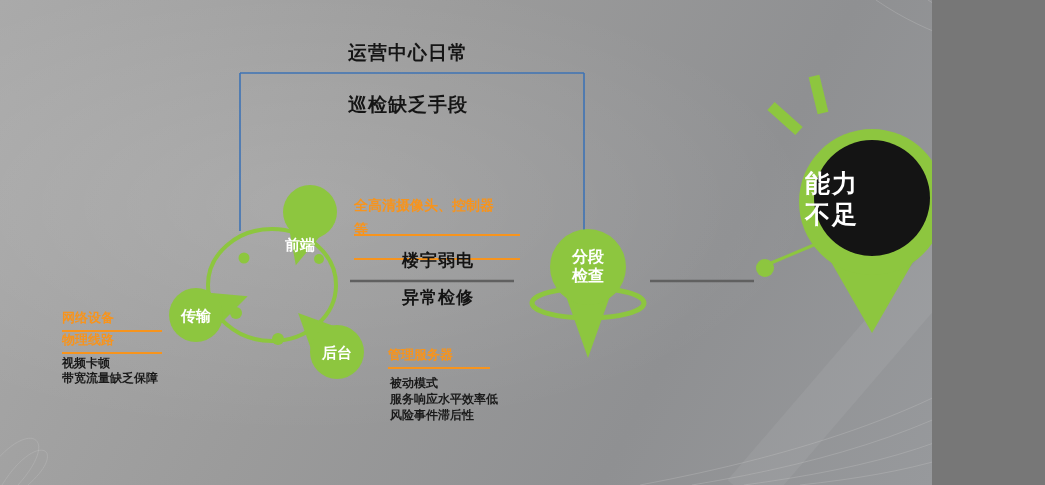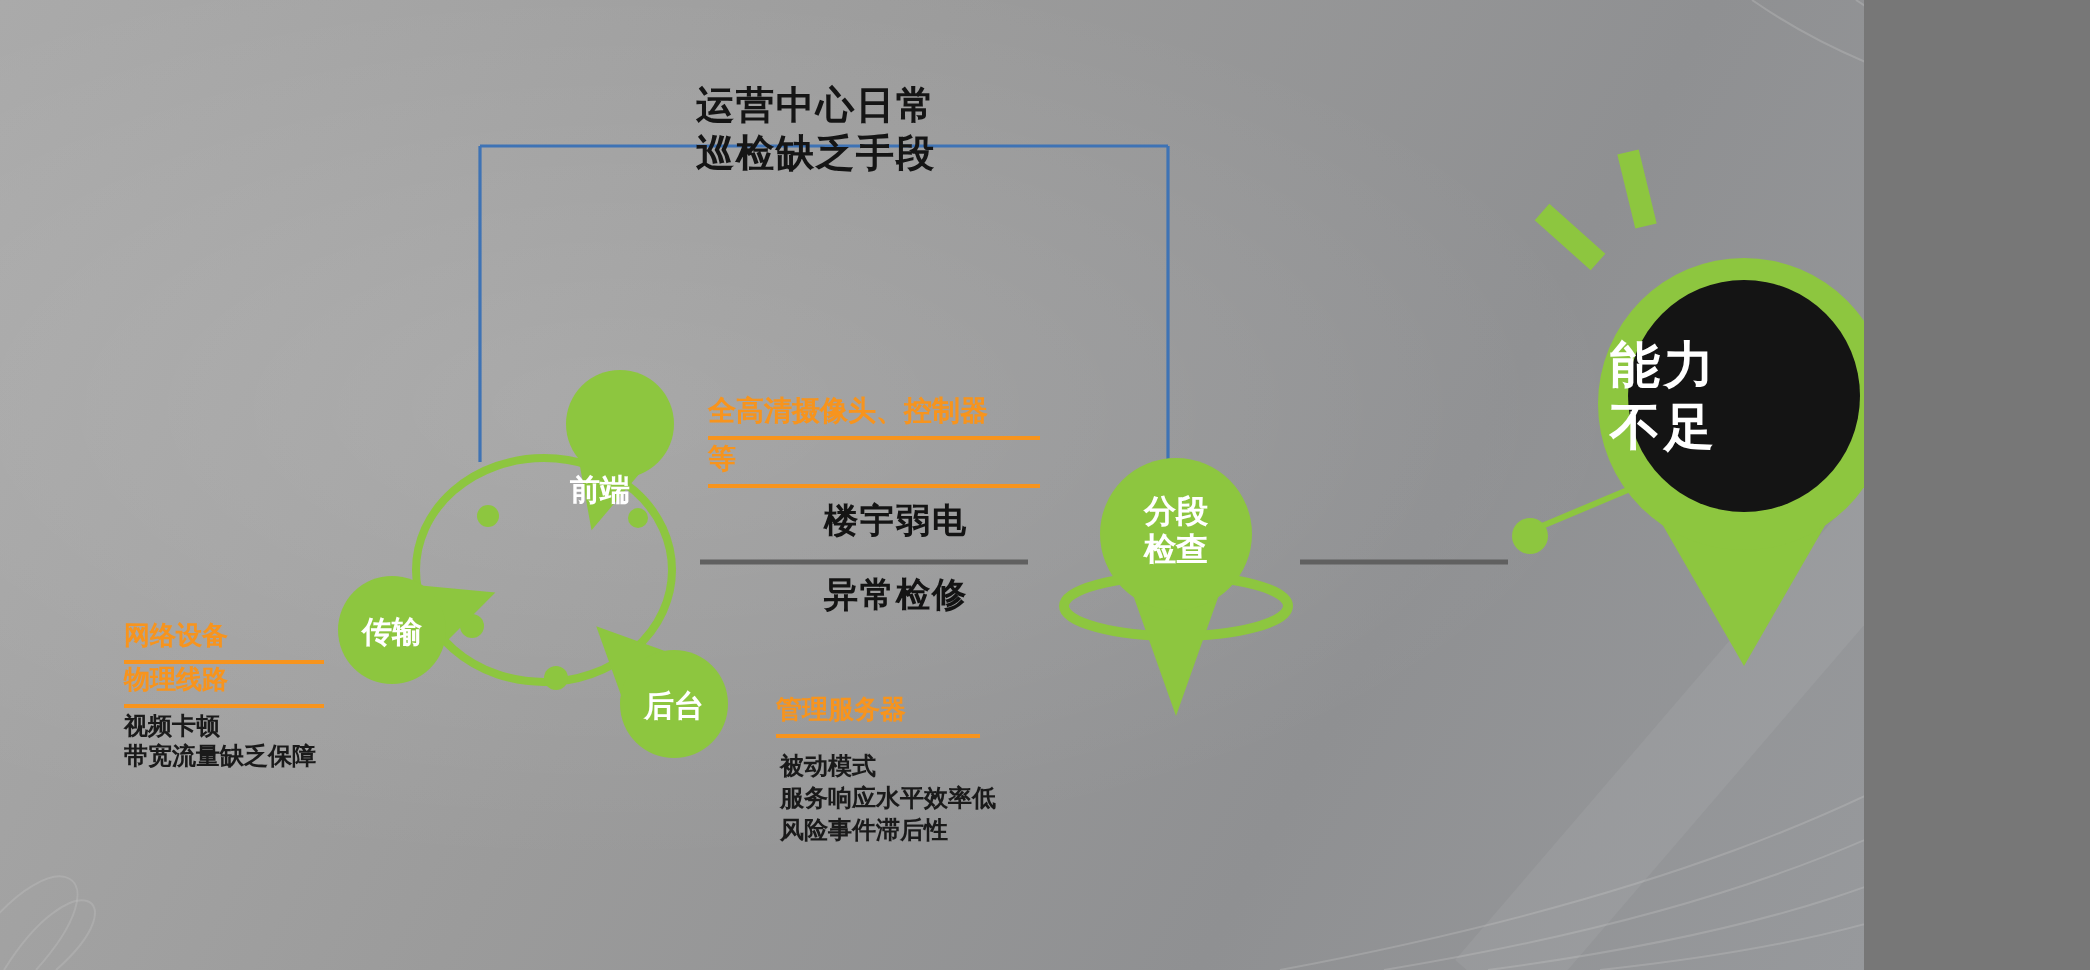--- a/index.html
+++ b/index.html
@@ -12,23 +12,23 @@
       radial-gradient(ellipse at 32% 42%, rgba(255,255,255,0.12), rgba(255,255,255,0) 58%),
       linear-gradient(118deg,#aaaaaa 0%, #9b9b9b 40%, #8f9092 72%, #97999c 100%);
   }
   #vec{position:absolute;left:0;top:0;z-index:1;}
   .txt{position:absolute;z-index:2;font-weight:bold;white-space:nowrap;}
   .title{font-size:19px;color:#151515;letter-spacing:1px;text-align:center;width:200px;}
   .pin-label{color:#ffffff;font-size:15px;text-align:center;width:48px;}
   .pin-label-lg{color:#ffffff;font-size:16px;text-align:center;width:72px;line-height:19px;}
   .pin-label-xl{color:#ffffff;font-size:25px;text-align:center;width:104px;line-height:31px;letter-spacing:2px;}
   .tag{color:#f7941d;font-size:13px;border-bottom:2px solid #f7941d;padding-bottom:3px;}
-  .tag-lg{color:#f7941d;font-size:14px;border-bottom:2px solid #f7941d;padding-bottom:3px;width:166px;}
+  .tag-lg{color:#f7941d;font-size:14px;border-bottom:2px solid #f7941d;padding-bottom:19px;width:166px;}
   .note{color:#1a1a1a;font-size:12px;}
-  .mid{color:#141414;font-size:17px;text-align:center;width:92px;letter-spacing:1px;}
+  .mid{color:#141414;font-size:17px;width:92px;letter-spacing:1px;}
 </style>
 </head>
 <body>
 
 <div id="stage">
 
   <svg id="vec" width="1045" height="485" viewBox="0 0 1045 485">
 
     <g fill="none" stroke="#c4c4c4" stroke-opacity="0.32" stroke-width="1">
       <path d="M -10 468 C 28 418, 62 436, 18 485"></path>
@@ -95,21 +95,21 @@
       <circle cx="1007" cy="122" r="9" fill="#8dc63f"></circle>
       <g>
         <path d="M 827 255 L 917 255 L 872 333 Z" fill="#8dc63f"></path>
         <circle cx="872" cy="202" r="73" fill="#8dc63f"></circle>
         <circle cx="872" cy="198" r="58" fill="#141414"></circle>
       </g>
     </g>
   </svg>
 
   <div class="txt title" style="left:308px;top:40px;">运营中心日常</div>
-  <div class="txt title" style="left:308px;top:64px;">巡检缺乏手段</div>
+  <div class="txt title" style="left:308px;top:92px;">巡检缺乏手段</div>
 
   <div class="txt pin-label" style="left:276px;top:204px;margin-top:32px;">前端</div>
   <div class="txt tag-lg" style="left:354px;top:197px;">全高清摄像头、控制器</div>
   <div class="txt tag-lg" style="left:354px;top:221px;">等</div>
 
   <div class="txt pin-label" style="left:172px;top:307px;">传输</div>
   <div class="txt tag" style="left:62px;top:331px;width:100px;">物理线路</div>
   <div class="txt tag" style="left:62px;top:309px;width:100px;">网络设备</div>
   <div class="txt note" style="left:62px;top:355px;">视频卡顿</div>
   <div class="txt note" style="left:62px;top:370px;">带宽流量缺乏保障</div>

